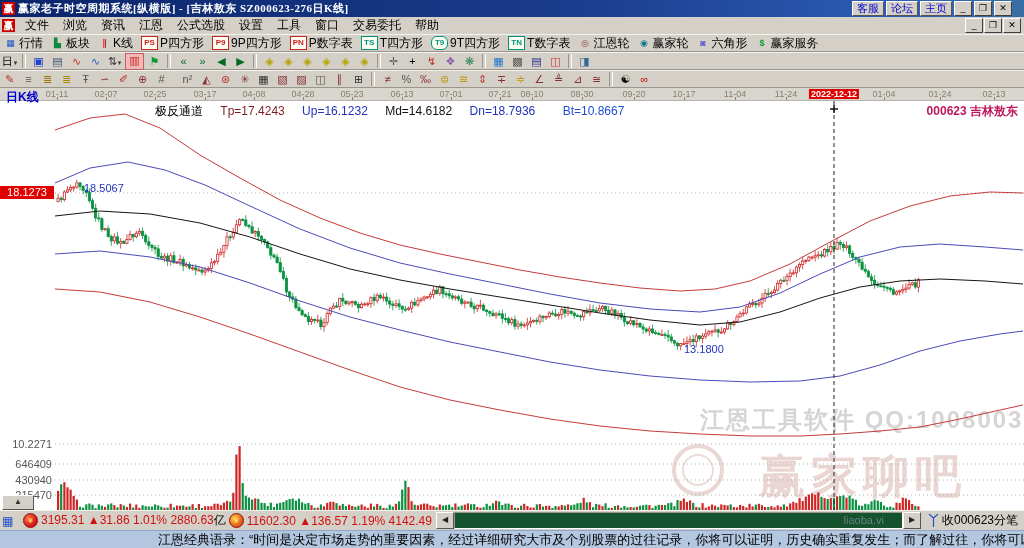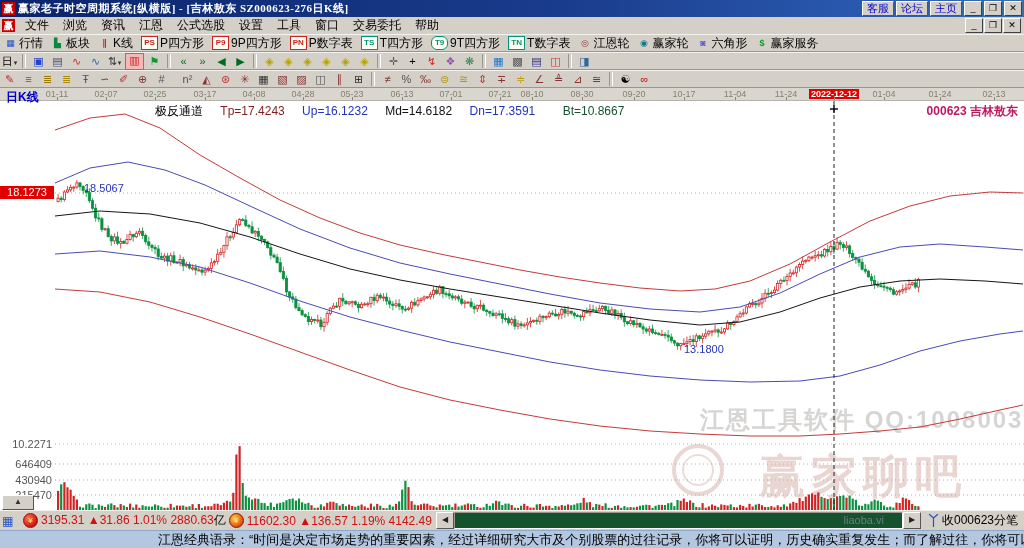--- a/index.html
+++ b/index.html
@@ -5,21 +5,21 @@
   html,body{margin:0;padding:0;background:#808080;}
   #app{position:relative;width:1024px;height:548px;overflow:hidden;background:#d4d0c8;
        font-family:"Liberation Sans","DejaVu Sans",sans-serif;-webkit-font-smoothing:none;}
   
   .titlebar{position:absolute;top:0;left:0;width:1024px;height:17px;
     background:linear-gradient(90deg,#0a246a 0%,#1a3c8c 55%,#2a5ab0 85%,#3a6ea5 100%);
     color:#fff;font-size:11px;display:flex;align-items:center;}
   .applogo{width:13px;height:13px;background:#c00;color:#fff;font-size:10px;line-height:13px;
     text-align:center;margin:0 3px 0 2px;font-weight:bold;flex:0 0 auto;}
   .titletext{font-weight:bold;white-space:nowrap;letter-spacing:.5px;font-family:Liberation Serif, serif;}
-  .titlebar .right{margin-left:auto;display:flex;align-items:center;gap:2px;padding-right:2px;}
+  .titlebar .right{margin-left:auto;display:flex;align-items:center;gap:2px;padding-right:12px;}
   .tlink{background:#d4d0c8;color:#0000cc;font-size:11px;padding:0 4px;height:13px;line-height:13px;
     border:1px solid #fff;border-right-color:#555;border-bottom-color:#555;cursor:default;}
   .winbtn{width:16px;height:13px;background:#d4d0c8;color:#000;font-size:9px;line-height:12px;
     text-align:center;border:1px solid #fff;border-right-color:#404040;border-bottom-color:#404040;}
   
   .menubar{position:absolute;top:17px;left:0;width:1024px;height:17px;background:#d4d0c8;
     display:flex;align-items:center;font-size:12px;color:#000;border-bottom:1px solid #c8c4bc;}
   .menuitem{padding:0 7px;white-space:nowrap;}
   .menubar .right{margin-left:auto;display:flex;gap:1px;padding-right:3px;}
   
@@ -1142,22 +1142,22 @@
         <line x1="834" x2="834" y1="101" y2="510" stroke="#222" stroke-dasharray="4,3"></line>
         <line x1="830" x2="838" y1="109" y2="109" stroke="#111" stroke-width="1.5"></line>
         <line x1="834" x2="834" y1="105" y2="113" stroke="#111" stroke-width="1.5"></line>
       </svg>
 
     <div class="indicator">
       <span style="color:#000;">极反通道</span>
       <span style="color:#7f1d1d;">Tp=17.4243</span>
       <span style="color:#2233bb;">Up=16.1232</span>
       <span style="color:#111;">Md=14.6182</span>
-      <span style="color:#2233bb;">Dn=17.3591</span>
-      <span style="color:#14532d;padding-left:10px;">Bt=10.8667</span>
+      <span style="color:#2233bb;">Dn=18.7936</span>
+      <span style="color:#1d4ed8;padding-left:10px;">Bt=10.8667</span>
     </div>
     <div class="stockcode">000623  吉林敖东</div>
 
     <div id="pricebox" class="klabel">18.1273</div>
     <div class="klabel bluelabel" style="left:84px;top:81px;">18.5067</div>
     <div class="klabel bluelabel" style="left:684px;top:242px;">13.1800</div>
     <div class="klabel graylabel" style="left:0;top:337px;">10.2271</div>
     <div class="klabel graylabel" style="left:0;top:357px;">646409</div>
     <div class="klabel graylabel" style="left:0;top:373px;">430940</div>
     <div class="klabel graylabel" style="left:0;top:388px;">215470</div>

